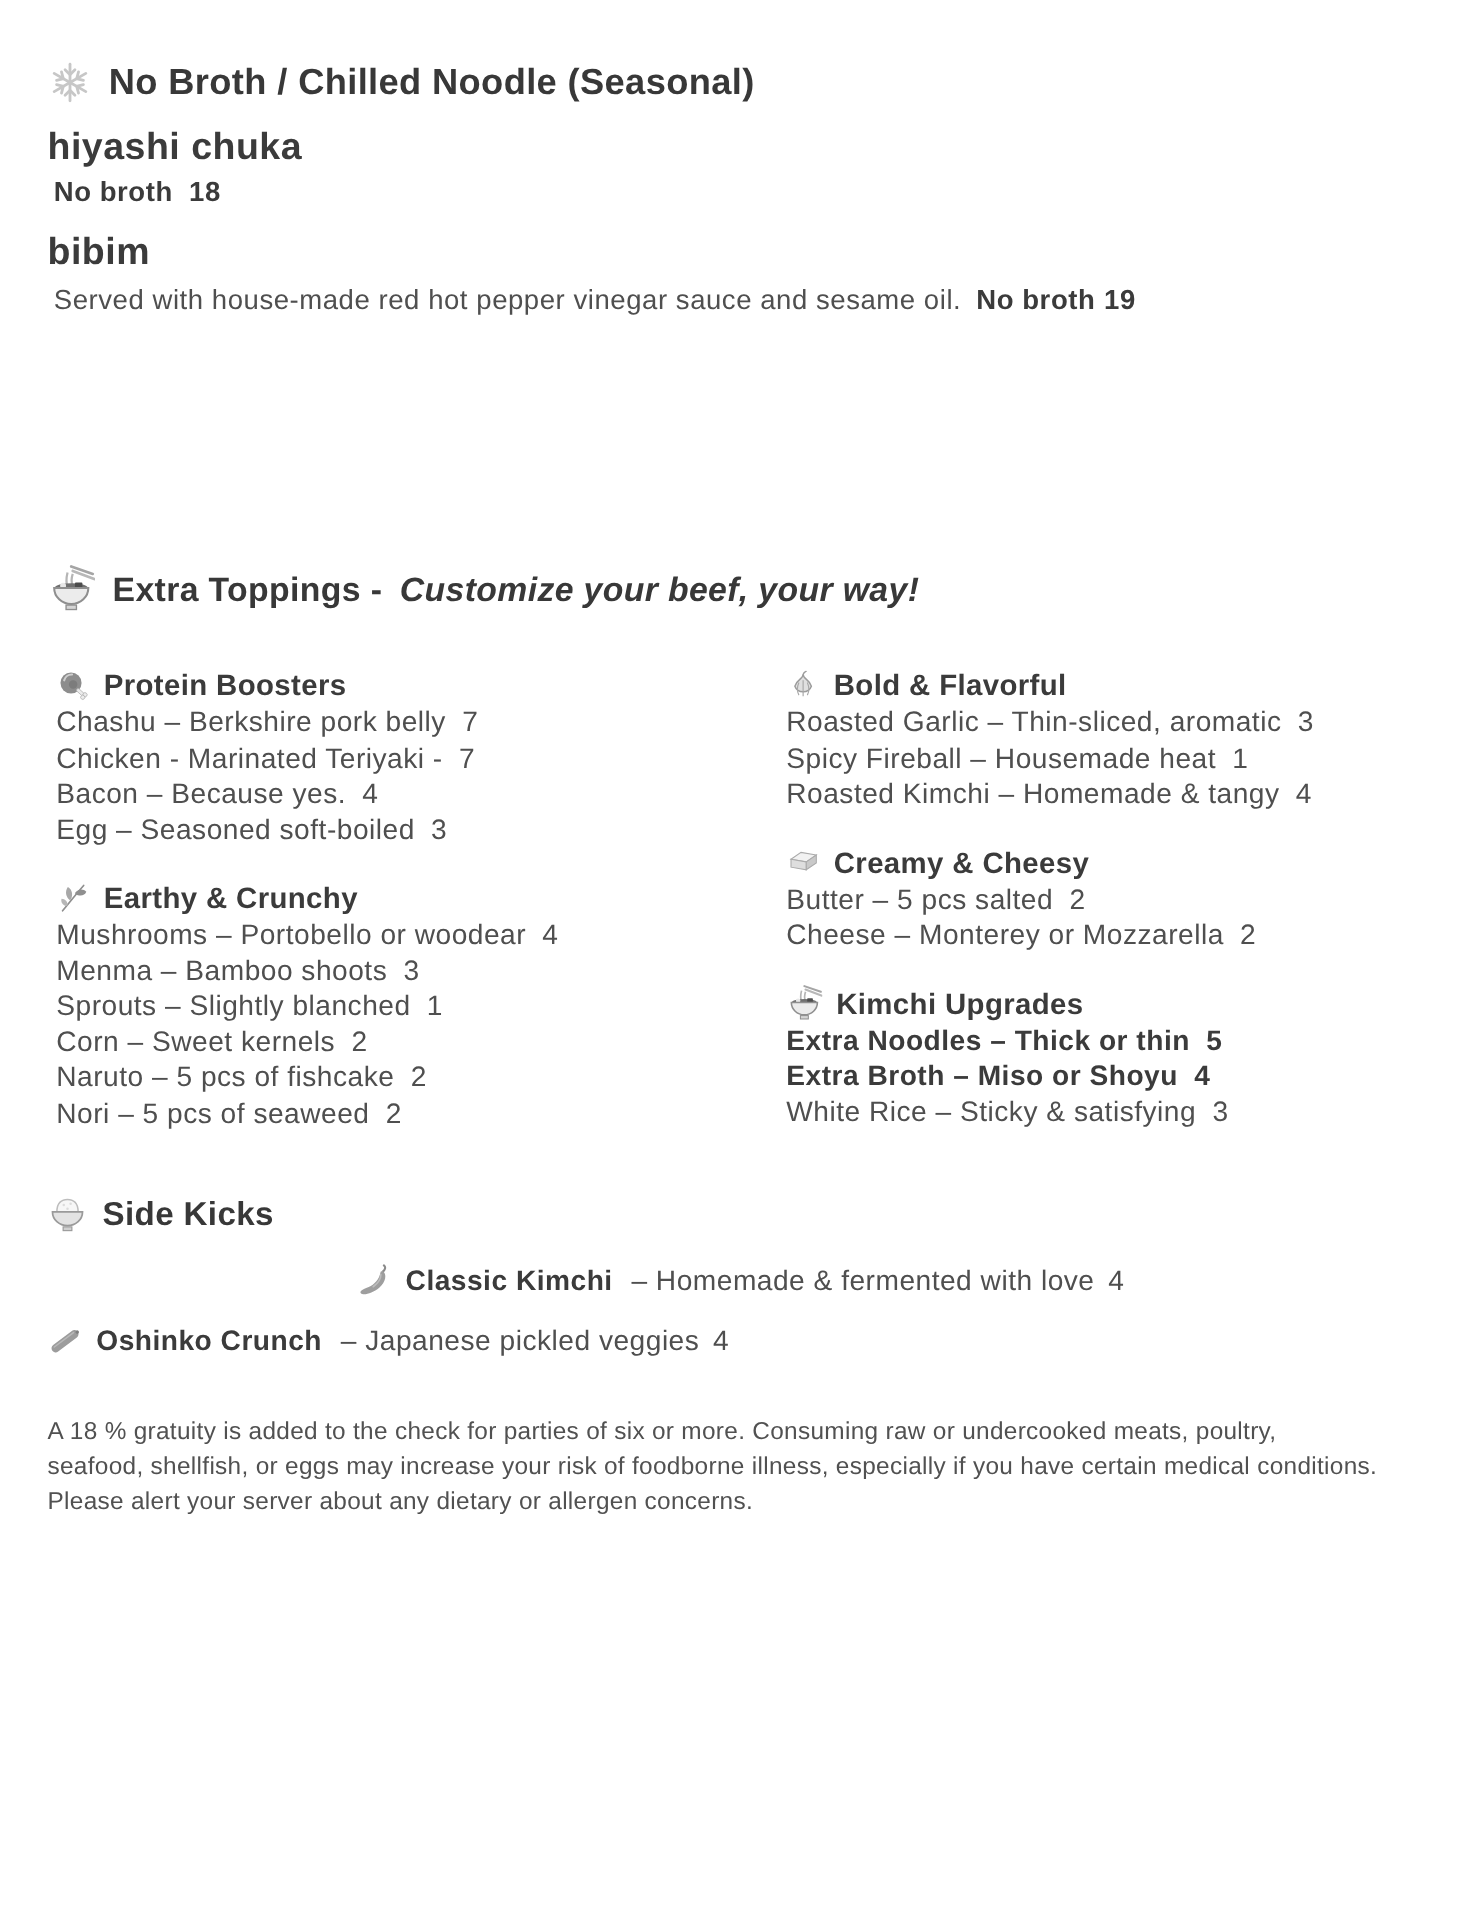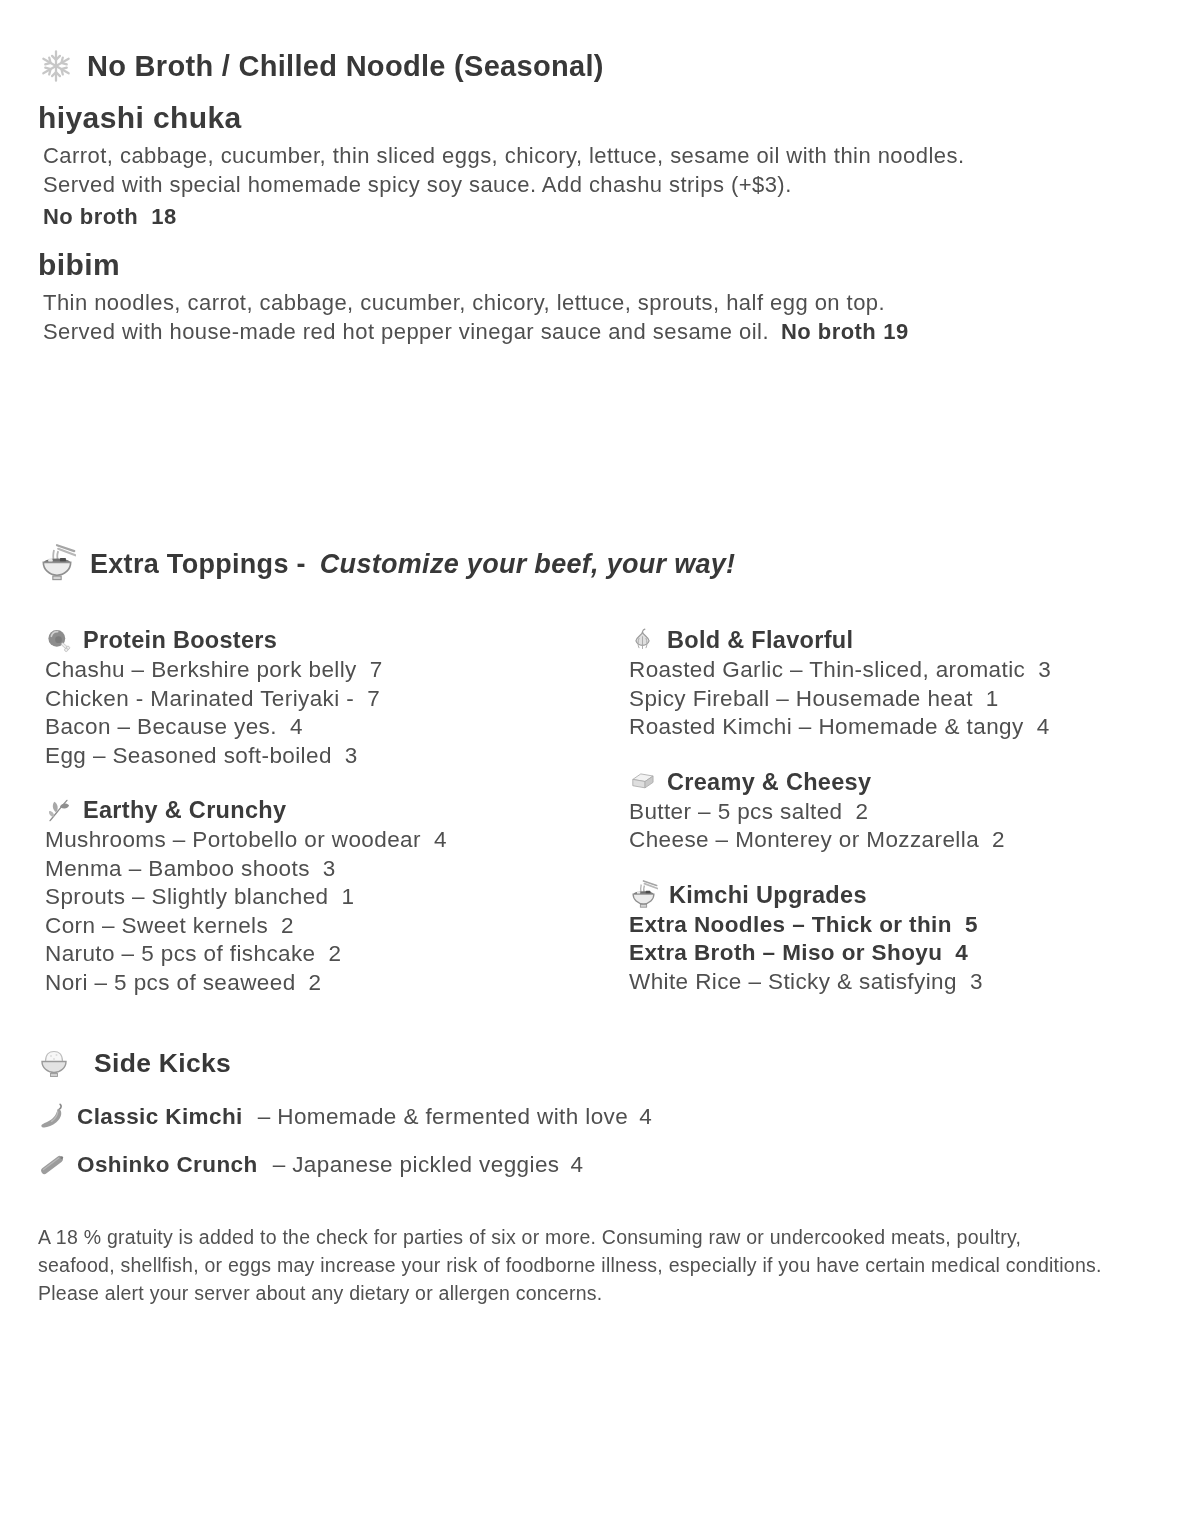--- a/index.html
+++ b/index.html
@@ -55,29 +55,29 @@
     display:flex; align-items:center; gap:11px;
     font-size:23.5px; font-weight:bold; color:#3b3b3b;
     line-height:32px; letter-spacing:0.3px;
   }
   .item { font-size:22.5px; line-height:28.5px; letter-spacing:0.4px; color:#4f4f4f; }
   .item.bold { font-weight:bold; color:#3b3b3b; }
 
   
   .sidekicks-head {
     margin-top:48px;
-    display:flex; align-items:center; gap:24px;
+    display:flex; align-items:center; gap:12px;
     font-size:26.5px; font-weight:bold; color:#383838;
     line-height:36px; letter-spacing:0.3px;
   }
   .side-item {
     display:flex; align-items:center; gap:11px;
     font-size:22.5px; line-height:28px; letter-spacing:0.4px; color:#4f4f4f;
   }
-  .side-item-1 { margin-top:22px; }
+  .side-item-1 { margin-top:22px;justify-content:center; }
   .side-item-2 { margin-top:20px; }
   .side-name { font-weight:bold; color:#3b3b3b; margin-right:4px; }
 
   
   .footer { margin-top:44px; font-size:19.5px; line-height:28px; letter-spacing:0.25px; color:#515151; }
 </style>
 </head>
 <body>
 
 <svg style="position:absolute;width:0;height:0" aria-hidden="true">
@@ -158,33 +158,28 @@
 
   <header class="main-head">
     <svg class="ic" width="36" height="36">
         <use href="#i-snow"></use>
       </svg>
     <span>No Broth / Chilled Noodle (Seasonal)</span>
   </header>
 
   <section class="dish">
     <h2 class="dish-name">hiyashi chuka</h2>
-    <div class="dish-desc">
-      <div>Carrot, cabbage, cucumber, thin sliced eggs, chicory, lettuce, sesame oil with thin noodles.</div>
-      <div>Served with special homemade spicy soy sauce. Add chashu strips (+$3).</div>
-    </div>
     <div class="dish-price-line">
       <span>No broth</span><span class="price">18</span>
     </div>
   </section>
 
   <section class="dish dish-2">
     <h2 class="dish-name">bibim</h2>
     <div class="dish-desc">
-      <div>Thin noodles, carrot, cabbage, cucumber, chicory, lettuce, sprouts, half egg on top.</div>
       <div>
         <span>Served with house-made red hot pepper vinegar sauce and sesame oil.</span><span class="inline-bold"><span>No broth</span><span class="price">19</span></span>
       </div>
     </div>
   </section>
 
   <header class="toppings-head">
     <svg class="ic" width="38" height="38">
         <use href="#i-ramen"></use>
       </svg>

